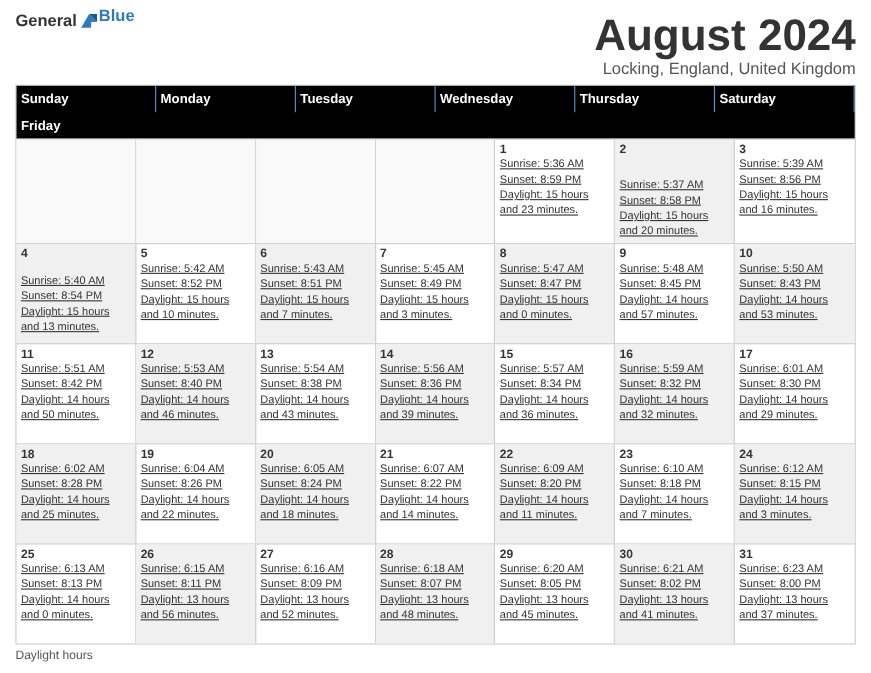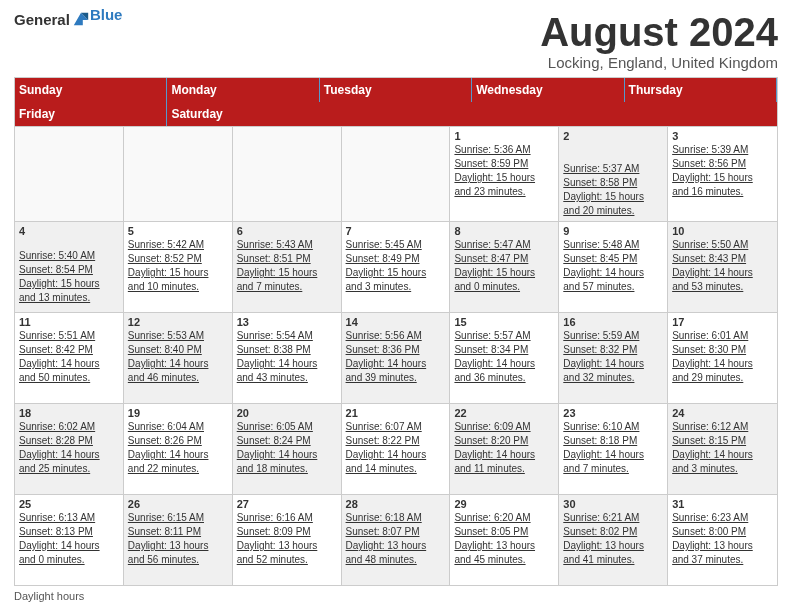--- a/index.html
+++ b/index.html
@@ -57,22 +57,22 @@
       color: #555;
     }
     .calendar {
       flex: 1;
       display: flex;
       flex-direction: column;
       border: 1px solid #ccc;
     }
     .cal-header-row {
       display: grid;
-      grid-template-columns: repeat(5, 1fr);
-      background-color: #b91c1c;
+      grid-template-columns: repeat(6, 1fr);
+      background-color: #000000;
     }
     .cal-header-cell {
       color: #fff;
       font-size: 12px;
       font-weight: bold;
       padding: 5px 4px;
       text-align: left;
       border-right: 1px solid #5599cc;
     }
     .cal-header-cell:last-child { border-right: none; }
@@ -141,22 +141,22 @@
     </div>
   </div>
 
   <div class="calendar">
     <div class="cal-header-row">
     <div class="cal-header-cell">Sunday</div>
         <div class="cal-header-cell">Monday</div>
         <div class="cal-header-cell">Tuesday</div>
         <div class="cal-header-cell">Wednesday</div>
         <div class="cal-header-cell">Thursday</div>
+        <div class="cal-header-cell">Saturday</div>
         <div class="cal-header-cell">Friday</div>
-        <div class="cal-header-cell">Saturday</div>
       </div>
     <div class="cal-body">
     <div class="cal-row">
           <div class="cal-cell empty"></div>
           <div class="cal-cell empty"></div>
           <div class="cal-cell empty"></div>
           <div class="cal-cell empty"></div>
           <div class="cal-cell">
             <span class="day-num">1</span>
             <div class="cell-text" style="white-space: pre-line;">Sunrise: 5:36 AM

